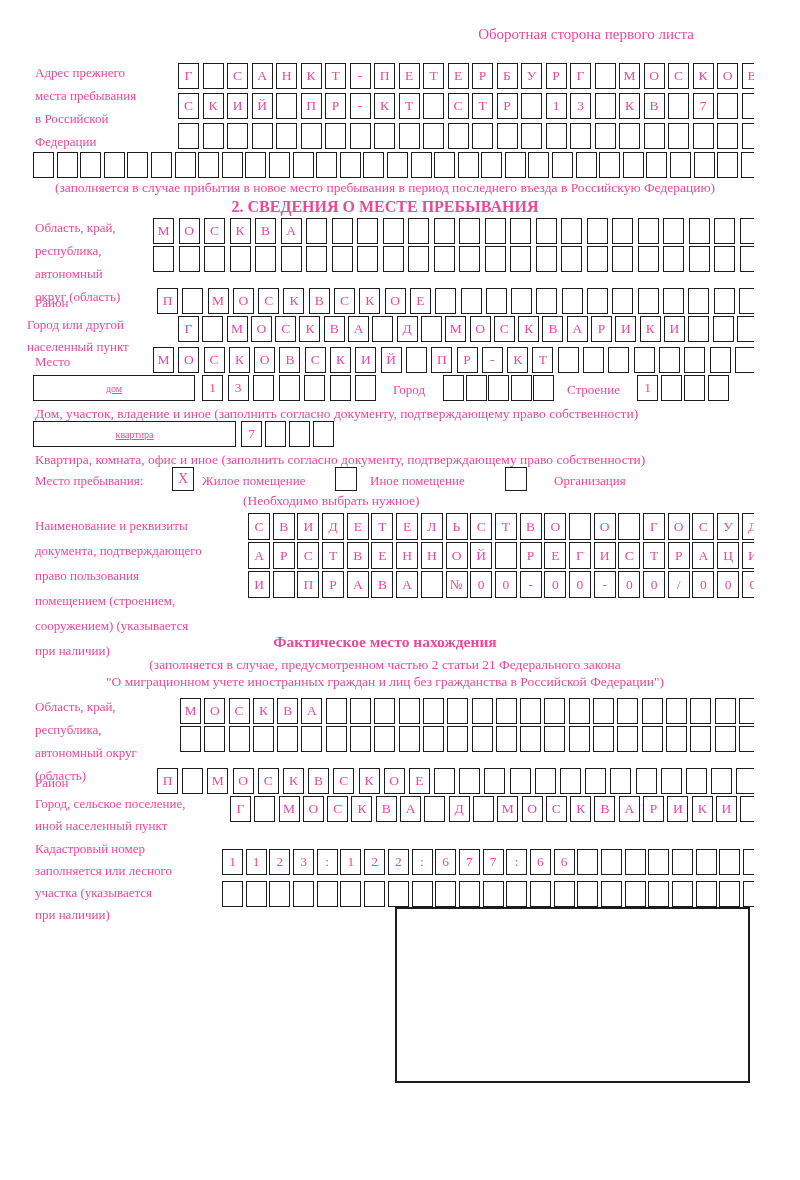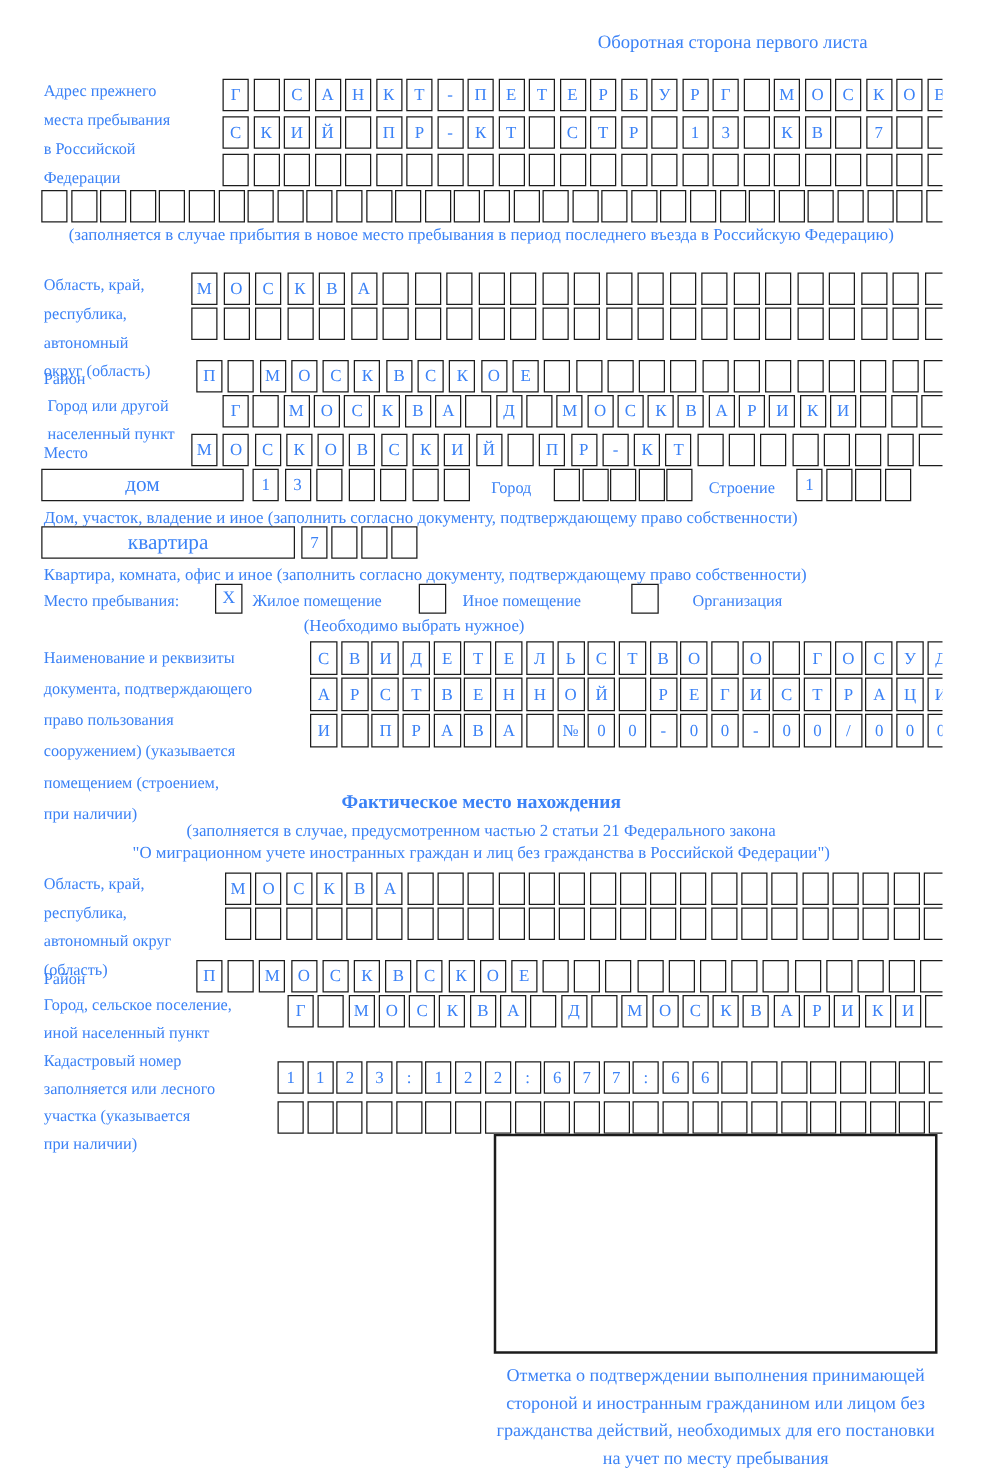--- a/index.html
+++ b/index.html
@@ -1,32 +1,32 @@
 <!DOCTYPE html>
 <html><head>
 <meta charset="utf-8">
 <style>
   html,body{margin:0;padding:0;background:#fff;}
   .page{position:relative;width:754px;height:1180px;background:#ffffff;
-        font-family:"Liberation Serif","DejaVu Serif",serif;color:#3b82f6;overflow:hidden;}
+        font-family:"Liberation Serif","DejaVu Serif",serif;color:#ec4899;overflow:hidden;}
   .abs{position:absolute;}
   .lbl{font-size:13px;line-height:23px;white-space:nowrap;}
   .note{font-size:13.5px;white-space:nowrap;}
   .center{left:16px;right:0;text-align:center;}
   .title{font-size:16px;font-weight:bold;}
   .boxrow{position:absolute;display:flex;}
   .boxrow .cell{box-sizing:border-box;flex:0 0 auto;width:21px;height:26px;
     border:1.5px solid #1c1c1c;display:inline-flex;align-items:center;justify-content:center;
     font-size:13.5px;background:#fff;}
   .wide .cell{width:22px;height:27px;}
   .g15{column-gap:1.5px;} .g26{column-gap:2.6px;} .g27{column-gap:2.7px;} .g30{column-gap:3px;}
   .g33{column-gap:3.3px;} .g35{column-gap:3.5px;} .g42{column-gap:4.2px;} .g43{column-gap:4.3px;}
   .g45{column-gap:4.5px;}
   .named-box{box-sizing:border-box;border:1.5px solid #1c1c1c;display:flex;align-items:center;
-    justify-content:center;font-size:17px;background:#fff;}
+    justify-content:center;font-size:10px;background:#fff;text-decoration:underline;}
   .cb{box-sizing:border-box;width:22px;height:24px;border:1.5px solid #1c1c1c;display:inline-flex;
     align-items:center;justify-content:center;font-size:14px;background:#fff;}
   .stamp{box-sizing:border-box;border:2px solid #1c1c1c;background:#fff;}
   .caption{font-size:14.5px;line-height:22px;text-align:center;}
 </style>
 </head>
 <body>
 
 <div class="page">
 
@@ -144,20 +144,21 @@
       <span class="cell"></span>
       <span class="cell"></span>
       <span class="cell"></span>
       <span class="cell"></span>
       <span class="cell"></span>
       <span class="cell"></span>
       <span class="cell"></span>
     </div>
   <div class="abs note center" style="top:180px;">(заполняется в случае прибытия в новое место пребывания в период последнего въезда в Российскую Федерацию)</div>
 
+  <div class="abs title center" style="top:198px;">2. СВЕДЕНИЯ О МЕСТЕ ПРЕБЫВАНИЯ</div>
 
   <div class="abs lbl" style="left:35px;top:216px;">
       <div>Область, край,</div>
       <div>республика,</div>
       <div>автономный</div>
       <div>округ (область)</div>
     </div>
   <div class="boxrow g45" style="left:153px;top:218px;">
       <span class="cell">М</span>
       <span class="cell">О</span>
@@ -232,21 +233,21 @@
       <span class="cell"></span>
       <span class="cell"></span>
       <span class="cell"></span>
       <span class="cell"></span>
       <span class="cell"></span>
       <span class="cell"></span>
       <span class="cell"></span>
       <span class="cell"></span>
     </div>
 
-  <div class="abs lbl" style="left:38px;top:314px;line-height:22px;">
+  <div class="abs lbl" style="left:27px;top:314px;line-height:22px;">
       <div>Город или другой</div>
       <div>населенный пункт</div>
     </div>
   <div class="boxrow g33" style="left:178px;top:316px;">
       <span class="cell">Г</span>
       <span class="cell"></span>
       <span class="cell">М</span>
       <span class="cell">О</span>
       <span class="cell">С</span>
       <span class="cell">К</span>
@@ -340,22 +341,22 @@
   <span class="abs cb" style="left:335px;top:467px;"></span>
   <div class="abs lbl" style="left:370px;top:469px;">Иное помещение</div>
   <span class="abs cb" style="left:505px;top:467px;"></span>
   <div class="abs lbl" style="left:554px;top:469px;font-family:Liberation Serif, serif;">Организация</div>
   <div class="abs note" style="left:243px;top:493px;">(Необходимо выбрать нужное)</div>
 
   <div class="abs lbl" style="left:35px;top:513px;line-height:25px;">
       <div>Наименование и реквизиты</div>
       <div>документа, подтверждающего</div>
       <div>право пользования</div>
+      <div>помещением (строением,</div>
       <div>сооружением) (указывается</div>
-      <div>помещением (строением,</div>
       <div>при наличии)</div>
     </div>
   <div class="boxrow wide g27" style="left:248px;top:513px;">
       <span class="cell">С</span>
       <span class="cell">В</span>
       <span class="cell">И</span>
       <span class="cell">Д</span>
       <span class="cell">Е</span>
       <span class="cell">Т</span>
       <span class="cell">Е</span>
@@ -592,20 +593,14 @@
       <span class="cell"></span>
       <span class="cell"></span>
       <span class="cell"></span>
       <span class="cell"></span>
       <span class="cell"></span>
       <span class="cell"></span>
       <span class="cell"></span>
     </div>
 
   <div class="abs stamp" style="left:395px;top:907px;width:355px;height:176px;"></div>
-  <div class="abs caption" style="left:390px;top:1090px;width:365px;">
-      <div>Отметка о подтверждении выполнения принимающей</div>
-      <div>стороной и иностранным гражданином или лицом без</div>
-      <div>гражданства действий, необходимых для его постановки</div>
-      <div>на учет по месту пребывания</div>
-    </div>
 
 </div>
 
 </body></html>

